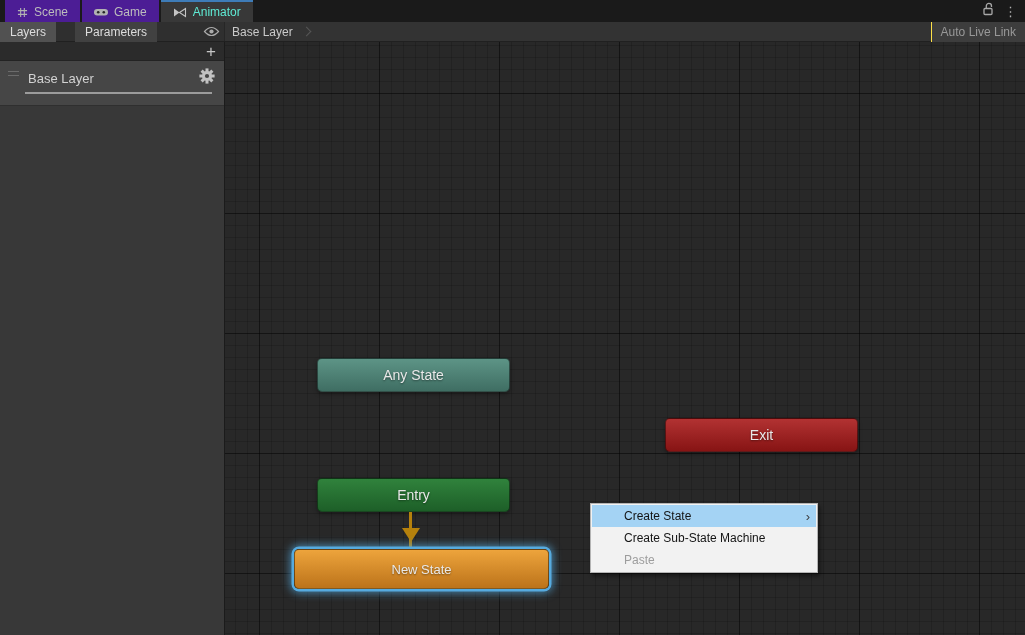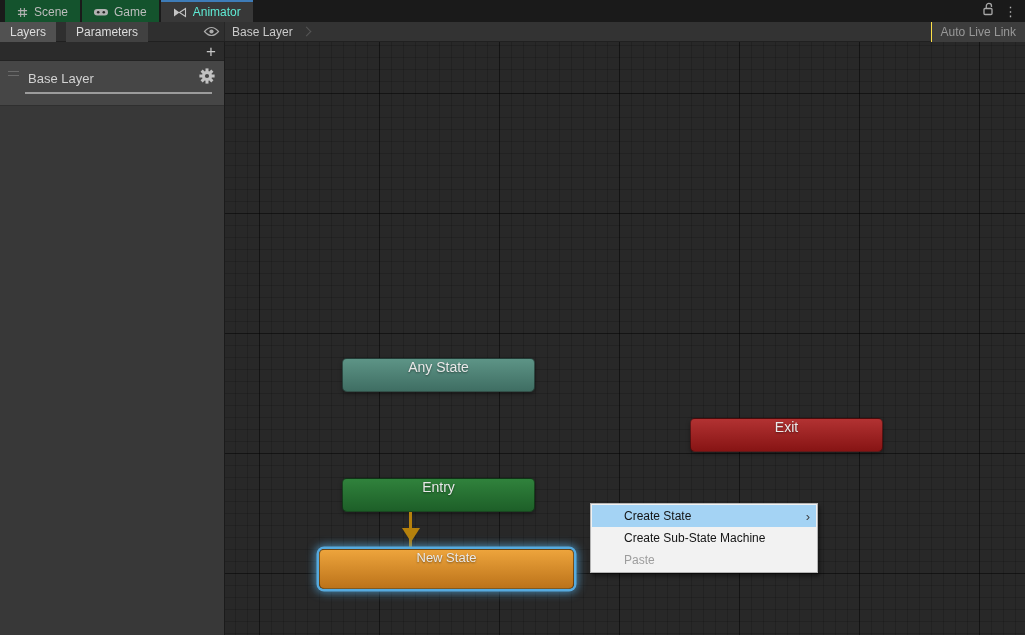--- a/index.html
+++ b/index.html
@@ -3,35 +3,35 @@
 <meta charset="utf-8">
 <style>
   * { margin:0; padding:0; box-sizing:border-box; }
   html,body { width:1025px; height:635px; overflow:hidden; background:#191919;
               font-family:"Liberation Sans", sans-serif; -webkit-font-smoothing:antialiased; }
   .app { width:1025px; height:635px; display:flex; flex-direction:column; }
 
   
   .tabbar { height:22px; background:#1a1a1a; display:flex; align-items:stretch; position:relative; }
   .tab { display:flex; align-items:center; gap:6px; padding:0 12px; font-size:12px; color:#bdbdbd;
-         background:#14532d; margin-right:2px; border-top:2px solid transparent; cursor:default; }
+         background:#4c1d95; margin-right:2px; border-top:2px solid transparent; cursor:default; }
   .tab.first { margin-left:5px; }
   .tab.active { background:#383838; color:#5eead4; border-top:2px solid #3e7cb8; }
   .ticon { display:inline-flex; align-items:center; }
   .tabbar-right { margin-left:auto; display:flex; align-items:center; gap:10px; padding-right:8px; }
   .kebab { color:#b0b0b0; font-size:13px; line-height:1; letter-spacing:0; }
 
   
   .toolbar { height:20px; display:flex; align-items:stretch; border-bottom:1px solid #202020; }
   .toolbar-left { width:225px; background:#2f2f2f; display:flex; align-items:center; border-right:1px solid #262626; }
   .toolbar-right { flex:1; background:#333333; display:flex; align-items:center; }
   .tb-btn { border:none; font-family:Liberation Sans, sans-serif; font-size:12px; color:#dddddd; background:#414141;
             height:20px; padding:0 10px; cursor:default; }
   .tb-btn.selected { background:#515151; }
-  .tb-btn + .tb-btn { margin-left:10px; }
+  .tb-btn + .tb-btn { margin-left:19px; }
   .eye { margin-left:auto; margin-right:4px; display:inline-flex; align-items:center; }
   .breadcrumb { display:flex; align-items:center; gap:6px; padding-left:7px; color:#cacaca; font-size:12px; height:100%; }
   .chev { width:7px; height:7px; border-top:1px solid #565656; border-right:1px solid #565656;
           transform:rotate(45deg); margin-left:4px; }
   .spacer { flex:1; }
   .all-btn { border:none; font-family:inherit; background:#3d3d3d; color:#989898; font-size:12px;
              height:20px; padding:0 9px; border-left:1px solid #fde047; cursor:default; }
 
   
   .main { flex:1; display:flex; min-height:0; }
@@ -54,23 +54,23 @@
     background-image:
       linear-gradient(to right, rgba(0,0,0,0.42) 1px, transparent 1px),
       linear-gradient(to bottom, rgba(0,0,0,0.42) 1px, transparent 1px),
       linear-gradient(to right, rgba(0,0,0,0.16) 1px, transparent 1px),
       linear-gradient(to bottom, rgba(0,0,0,0.16) 1px, transparent 1px);
     background-size:120px 120px, 120px 120px, 12px 12px, 12px 12px;
     background-position:34px 0, 0 51px, 10px 0, 0 3px;
     overflow:hidden; }
 
   
-  .node { position:absolute; border-radius:5px; display:flex; align-items:flex-start; justify-content:center;
+  .node { position:absolute; border-radius:5px; display:flex; align-items:center; justify-content:center;
           color:#e9e9e9; font-size:14px; text-shadow:0 1px 2px rgba(0,0,0,0.45);
-          border:1px solid rgba(0,0,0,0.45); box-shadow:0 2px 4px rgba(0,0,0,0.35); cursor:default;margin-left:25px; }
+          border:1px solid rgba(0,0,0,0.45); box-shadow:0 2px 4px rgba(0,0,0,0.35); cursor:default; }
   .node-any   { left:92px;  top:316px; width:193px; height:34px; background:linear-gradient(#5d9486,#3f6e63); }
   .node-exit  { left:440px; top:376px; width:193px; height:34px; background:linear-gradient(#b23232,#871414); }
   .node-entry { left:92px;  top:436px; width:193px; height:34px; background:linear-gradient(#30823c,#1d5f28); }
   .node-new   { left:69px;  top:507px; width:255px; height:40px; font-size:13px;
                 background:linear-gradient(#eda43c,#bc731a);
                 box-shadow:0 0 0 2.5px #56aade, 0 0 8px 4px rgba(86,170,222,0.7), 0 2px 4px rgba(0,0,0,0.35); }
 
   
   .arrow-line { position:absolute; left:184px; top:470px; width:3px; height:37px; background:#b5810c; }
   .arrow-head { position:absolute; left:177px; top:486px; width:0; height:0;

